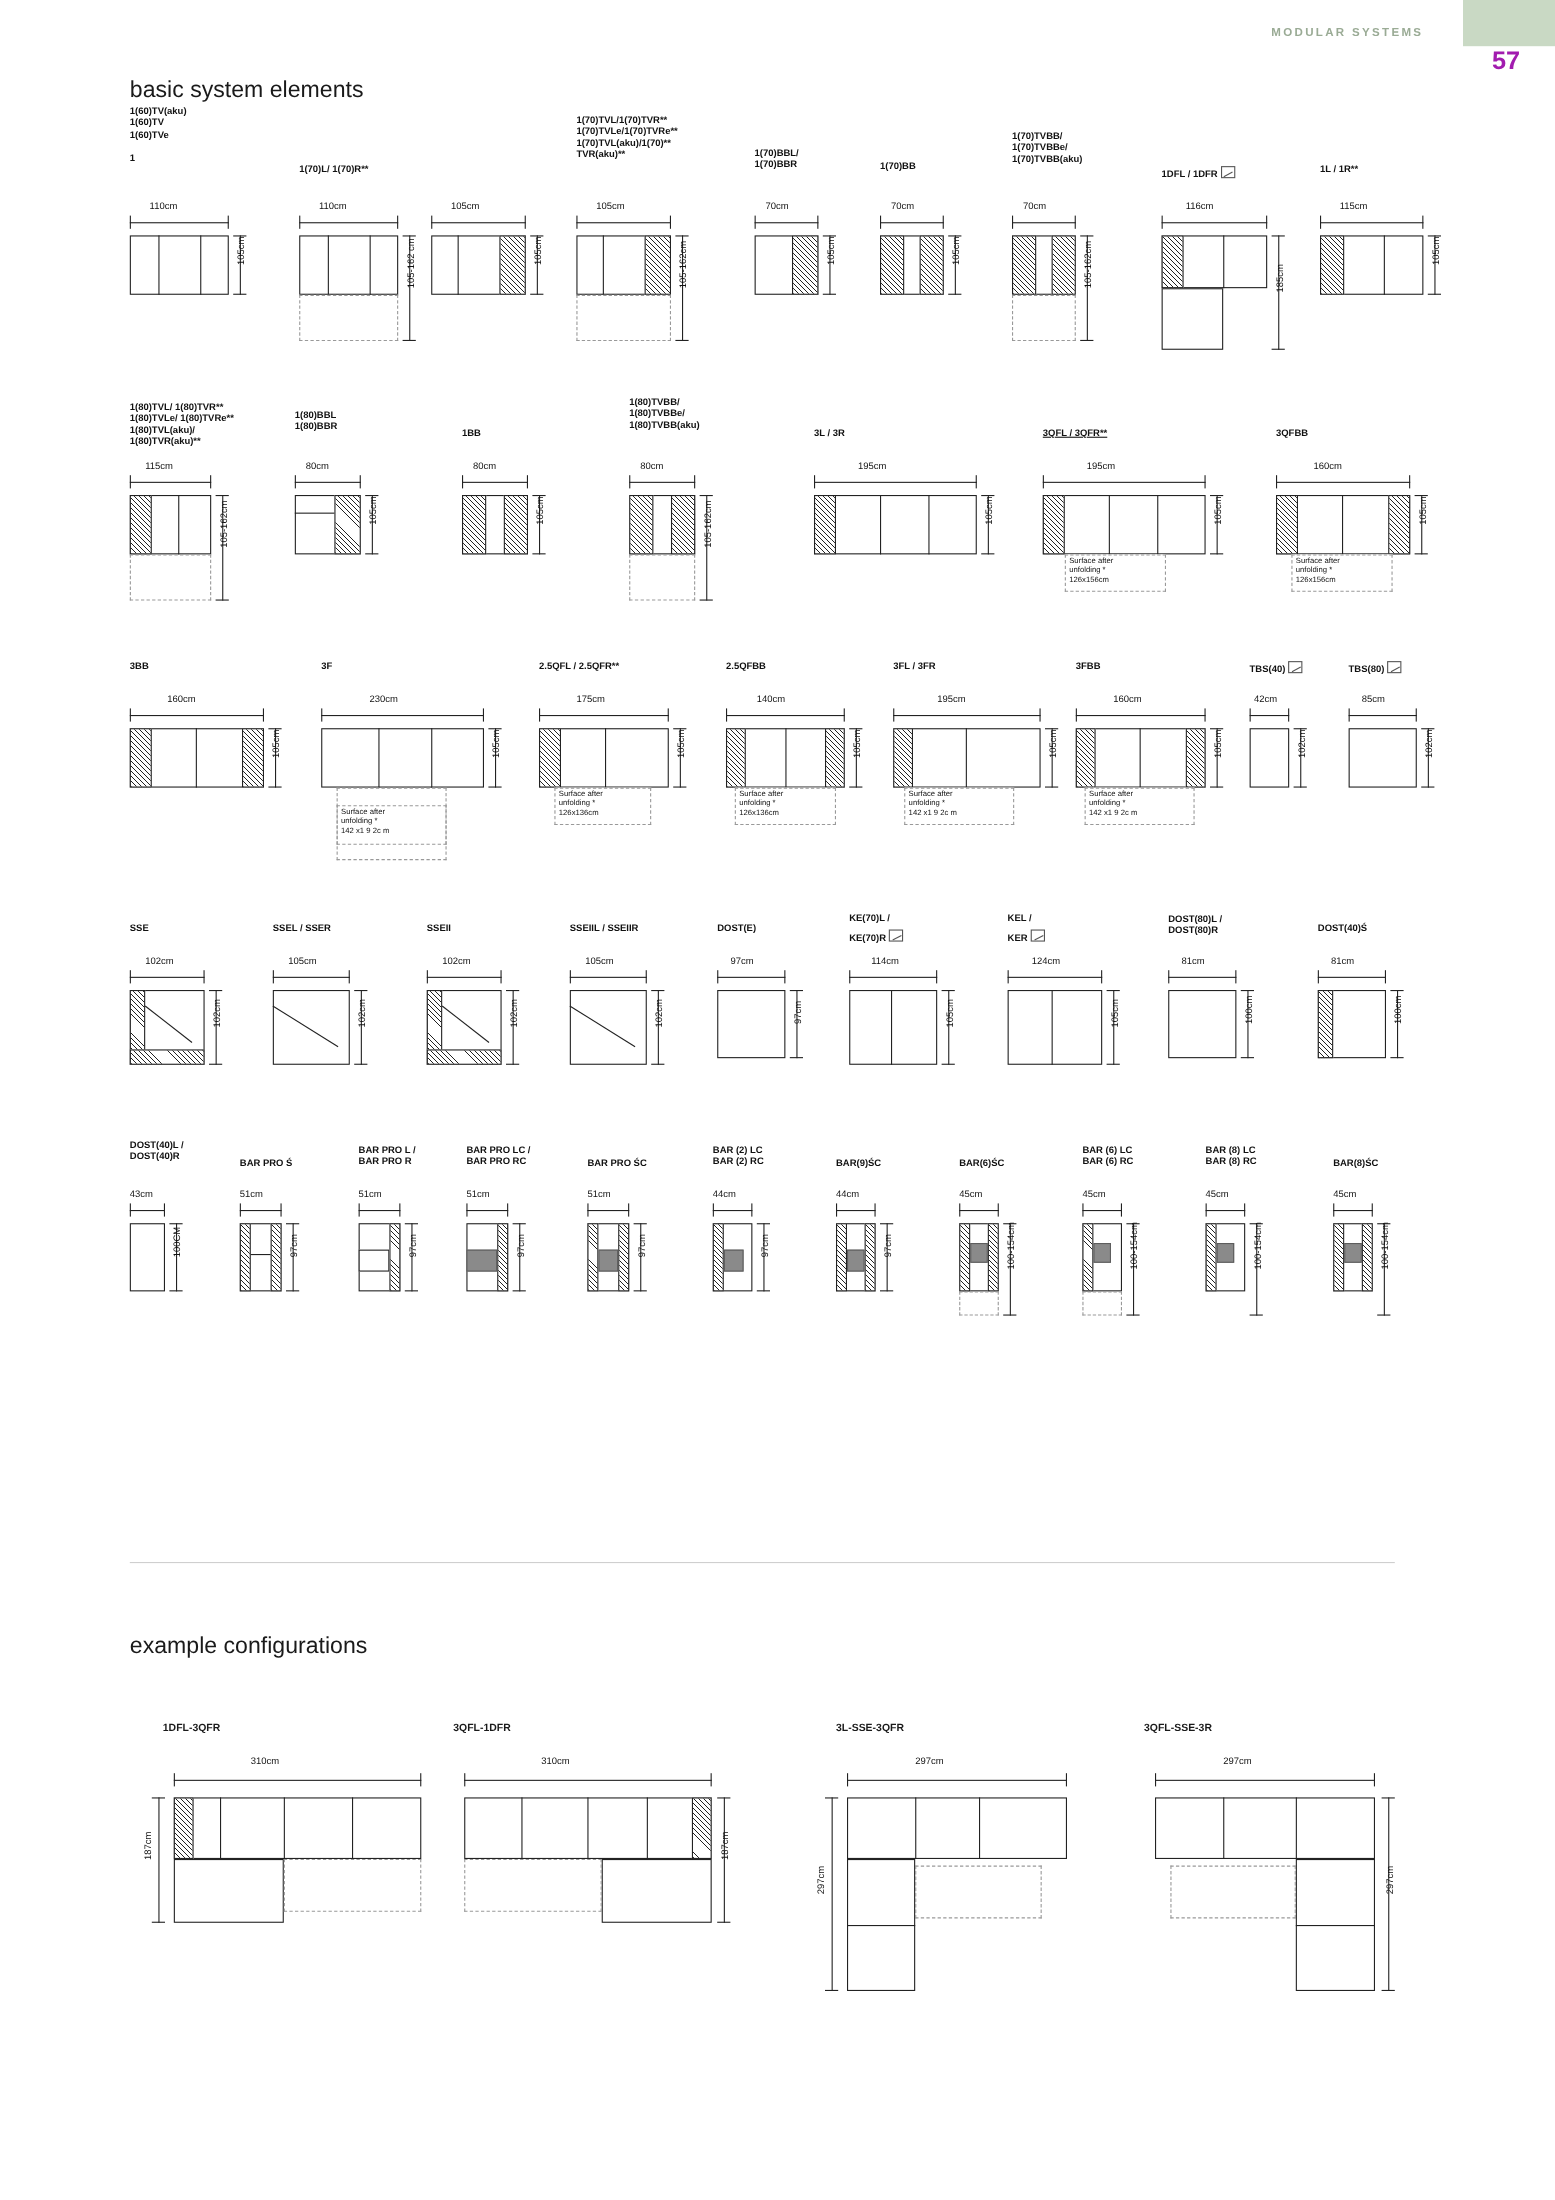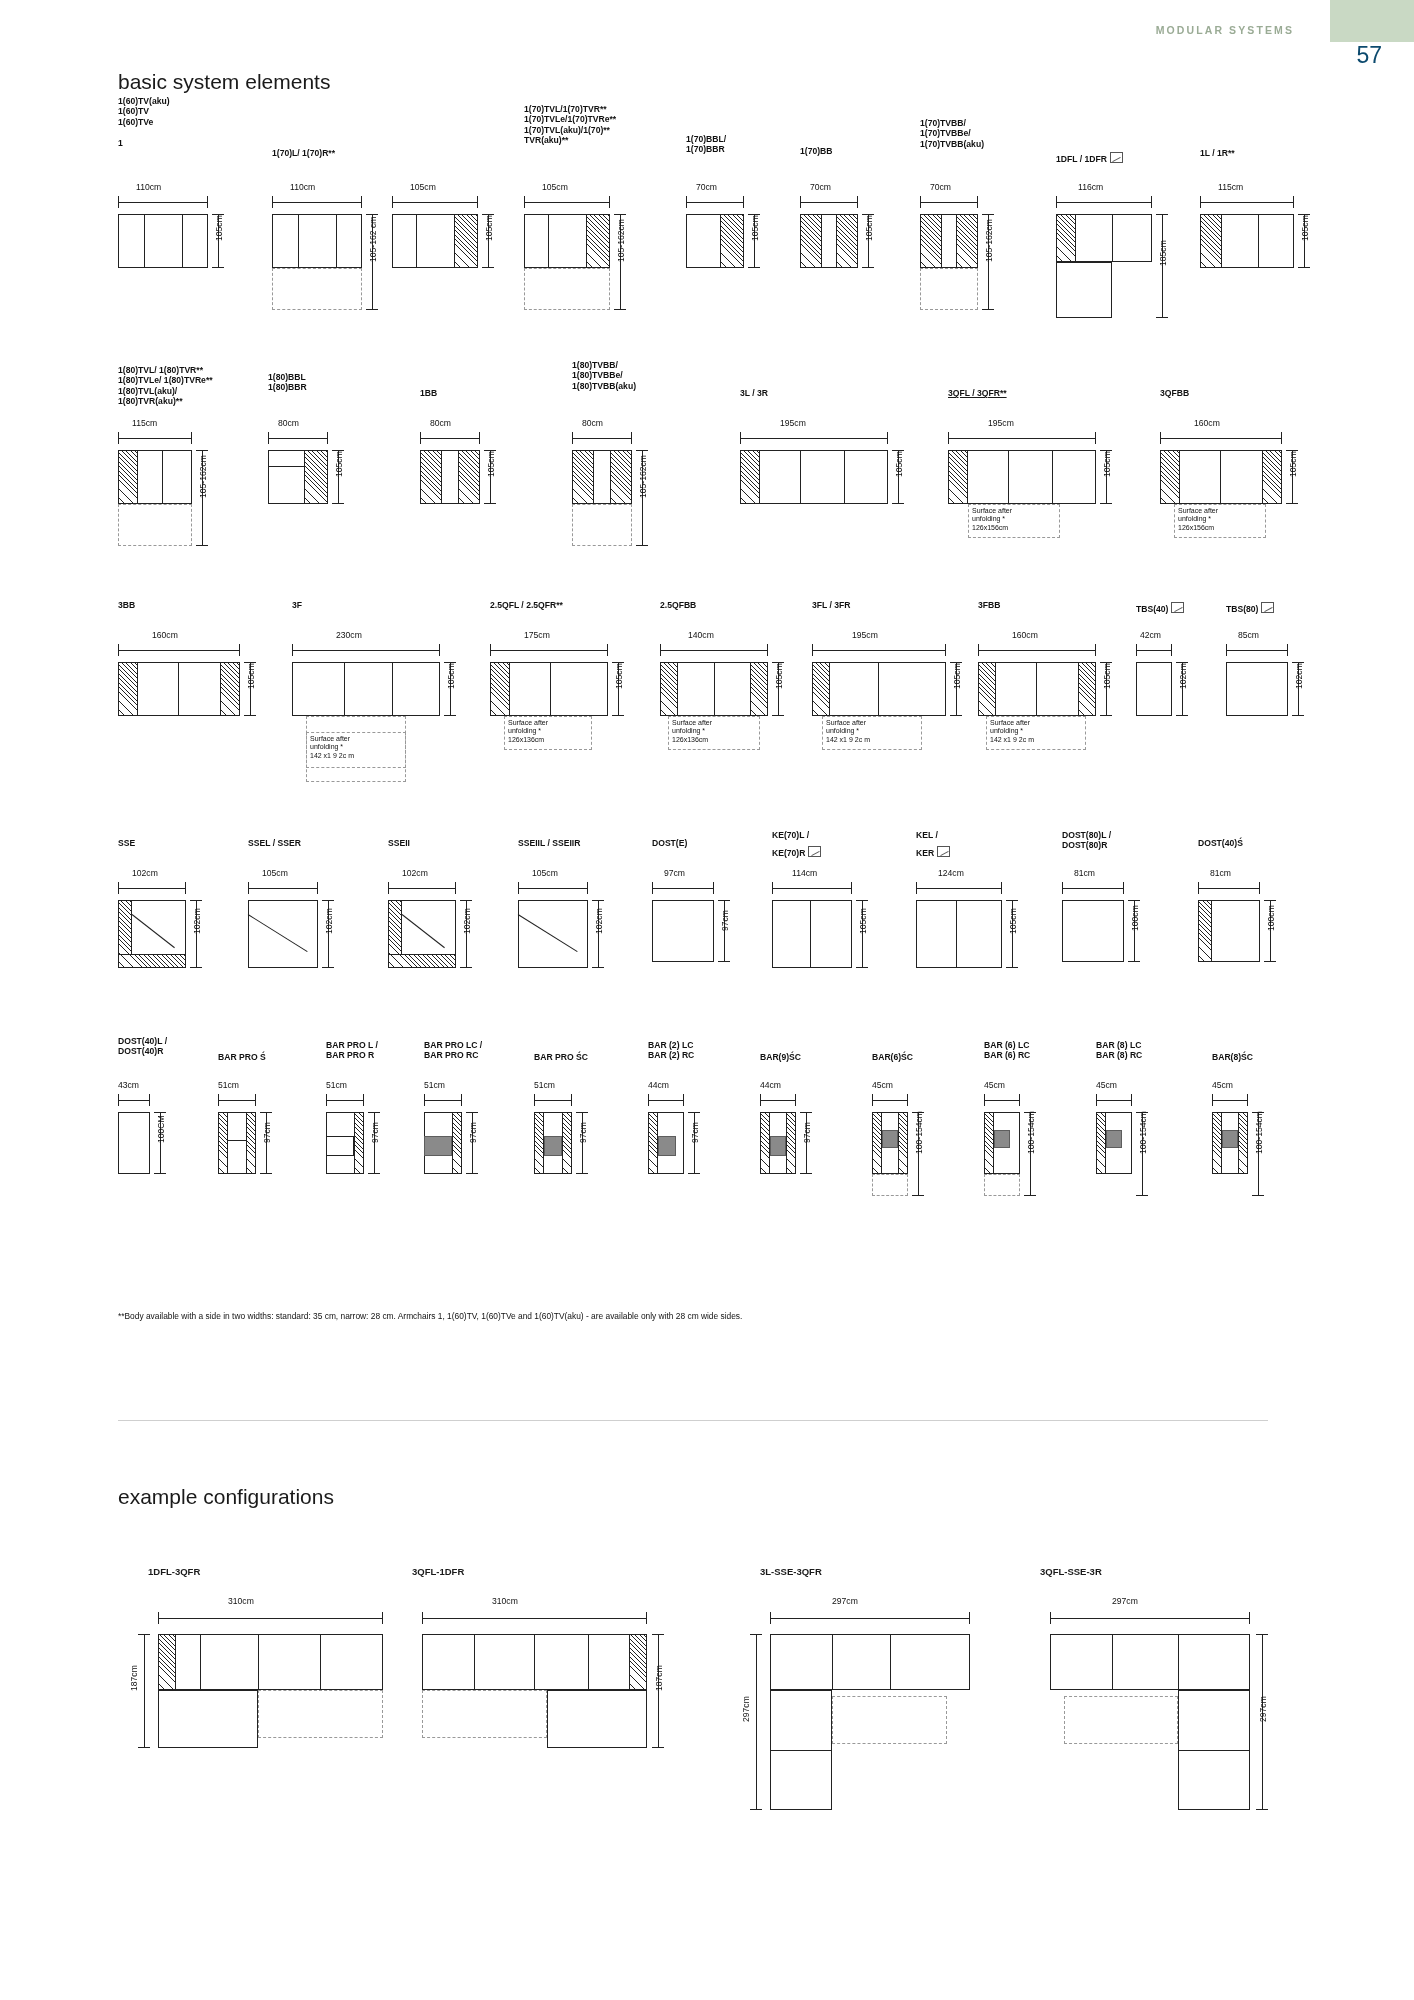--- a/index.html
+++ b/index.html
@@ -20,21 +20,21 @@
     position:absolute; top:0; right:0; width:84px; height:42px;
     background:#c9d9c4;
   }
   .hdr-label {
     position:absolute; top:24px; right:120px;
     font-size:10.5px; letter-spacing:2.1px; font-weight:bold;
     color:#9aab95;
   }
   .hdr-page {
     position:absolute; top:42px; right:32px;
-    font-size:23px; color:#0c4a6e; font-weight:normal;
+    font-size:23px; color:#a21caf; font-weight:bold;
   }
   
   .sec-title {
     position:absolute; font-size:21px; color:#1a1a1a; font-weight:normal;
   }
   
   .item { position:absolute; }
   .item .code {
     font-size:8.6px; font-weight:bold; line-height:1.22; white-space:pre-line;
     color:#111;
@@ -1066,21 +1066,20 @@
   <div class="grey" style="left:10px; top:50px; width:16px; height:18px;"></div>
   <div class="hdim" style="left:40px; top:32px; height:84px;">
     <div class="cap-t"></div>
       <div class="line"></div>
       <div class="cap-b"></div>
     <div class="txt">100-154cm</div>
   </div>
 </div>
 
 <div class="footnotes">
-  <div>**Body available with a side in two widths: standard: 35 cm, narrow: 28 cm. Armchairs 1, 1(60)TV, 1(60)TVe and 1(60)TV(aku) - are available only with 28 cm wide sides.</div>
 </div>
 <div class="divider"></div>
 
 <div class="sec-title" style="left:118px; top:1485px;">example configurations</div>
 
 <div class="item" style="left:148px; top:1566px;">
   <div class="cfg-title">1DFL-3QFR</div>
 </div>
 <div class="item" style="left:148px; top:1596px;">
   <div class="wlab" style="position:absolute;left:80px;top:0;">310cm</div>

